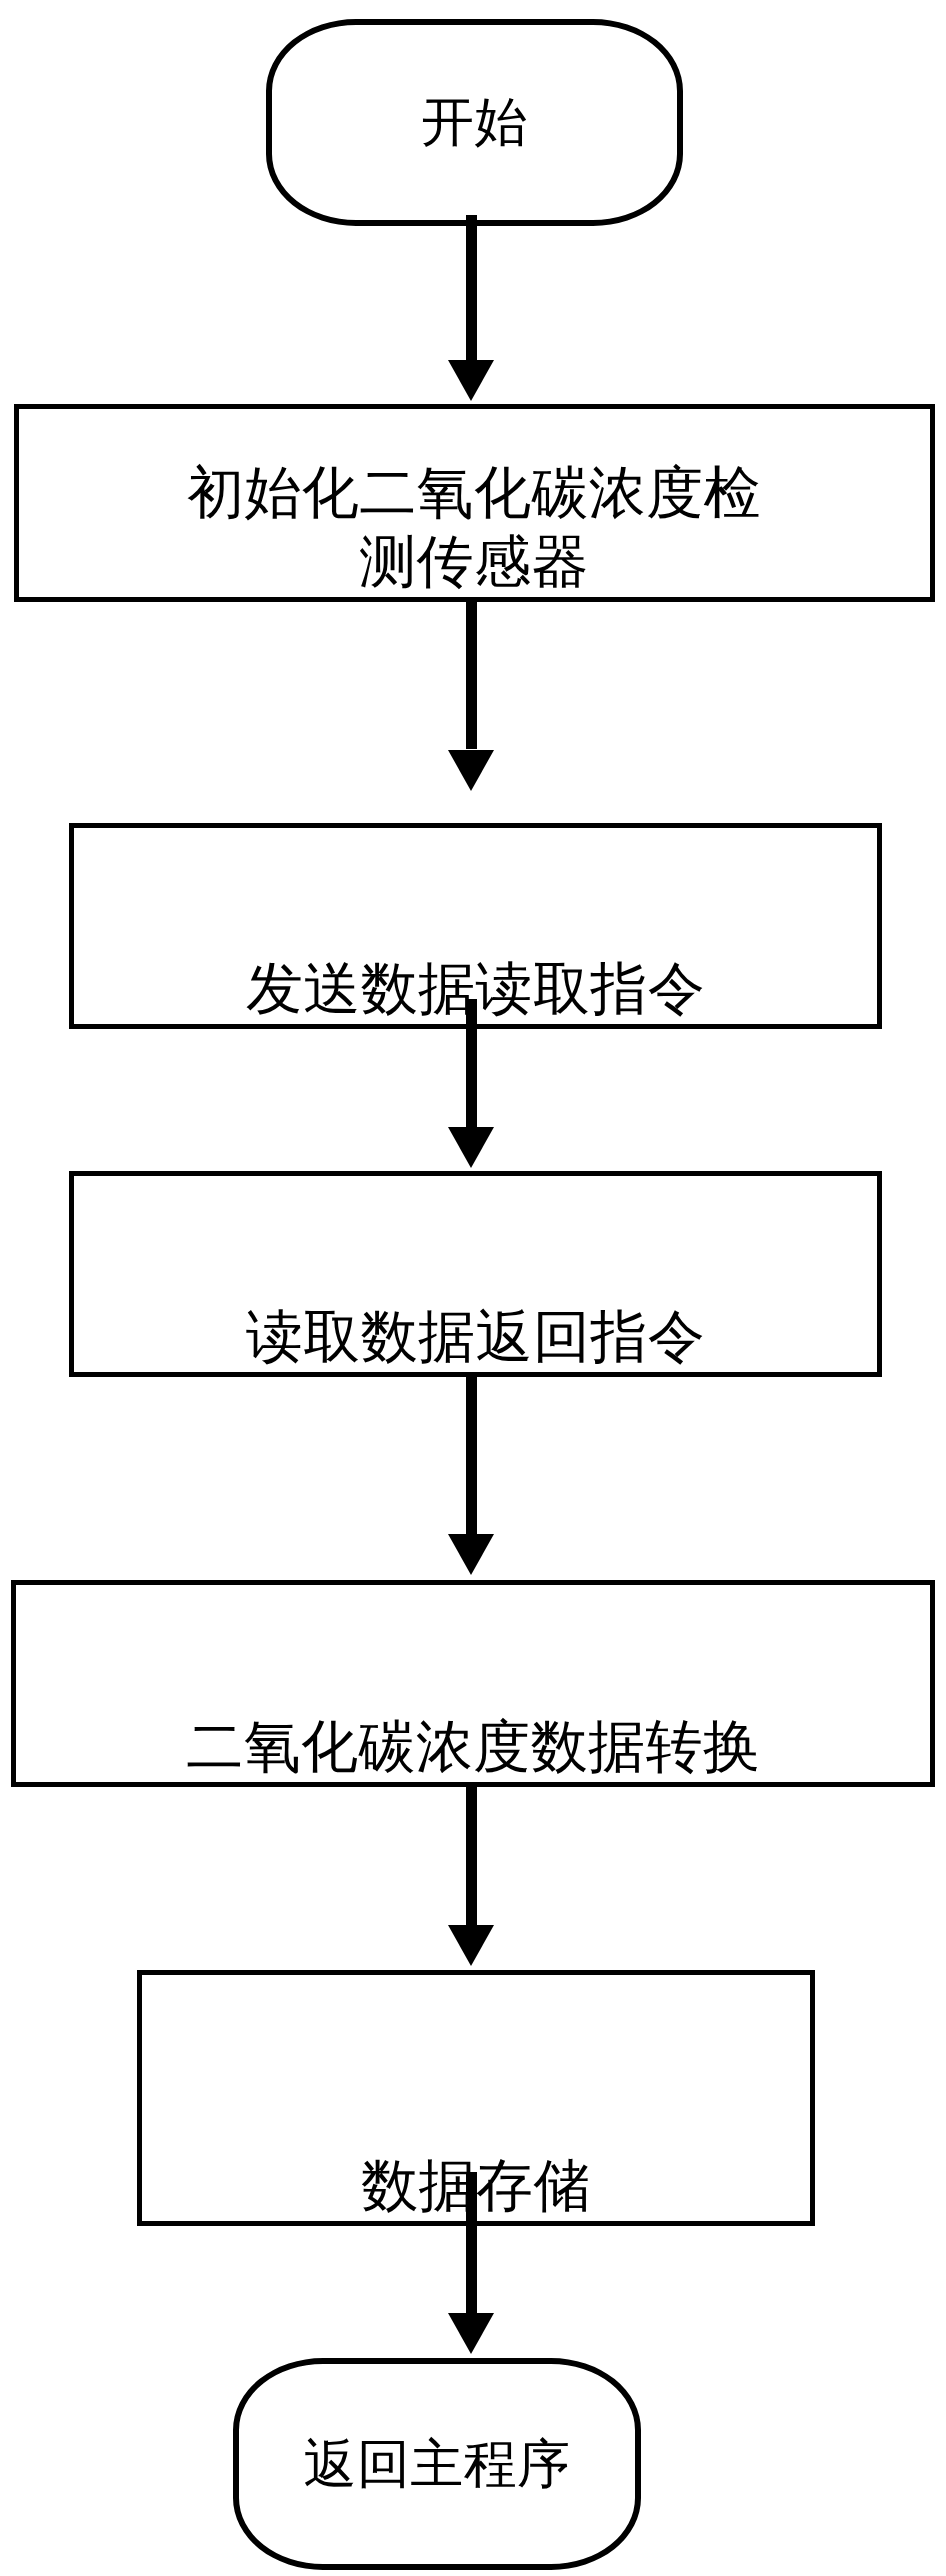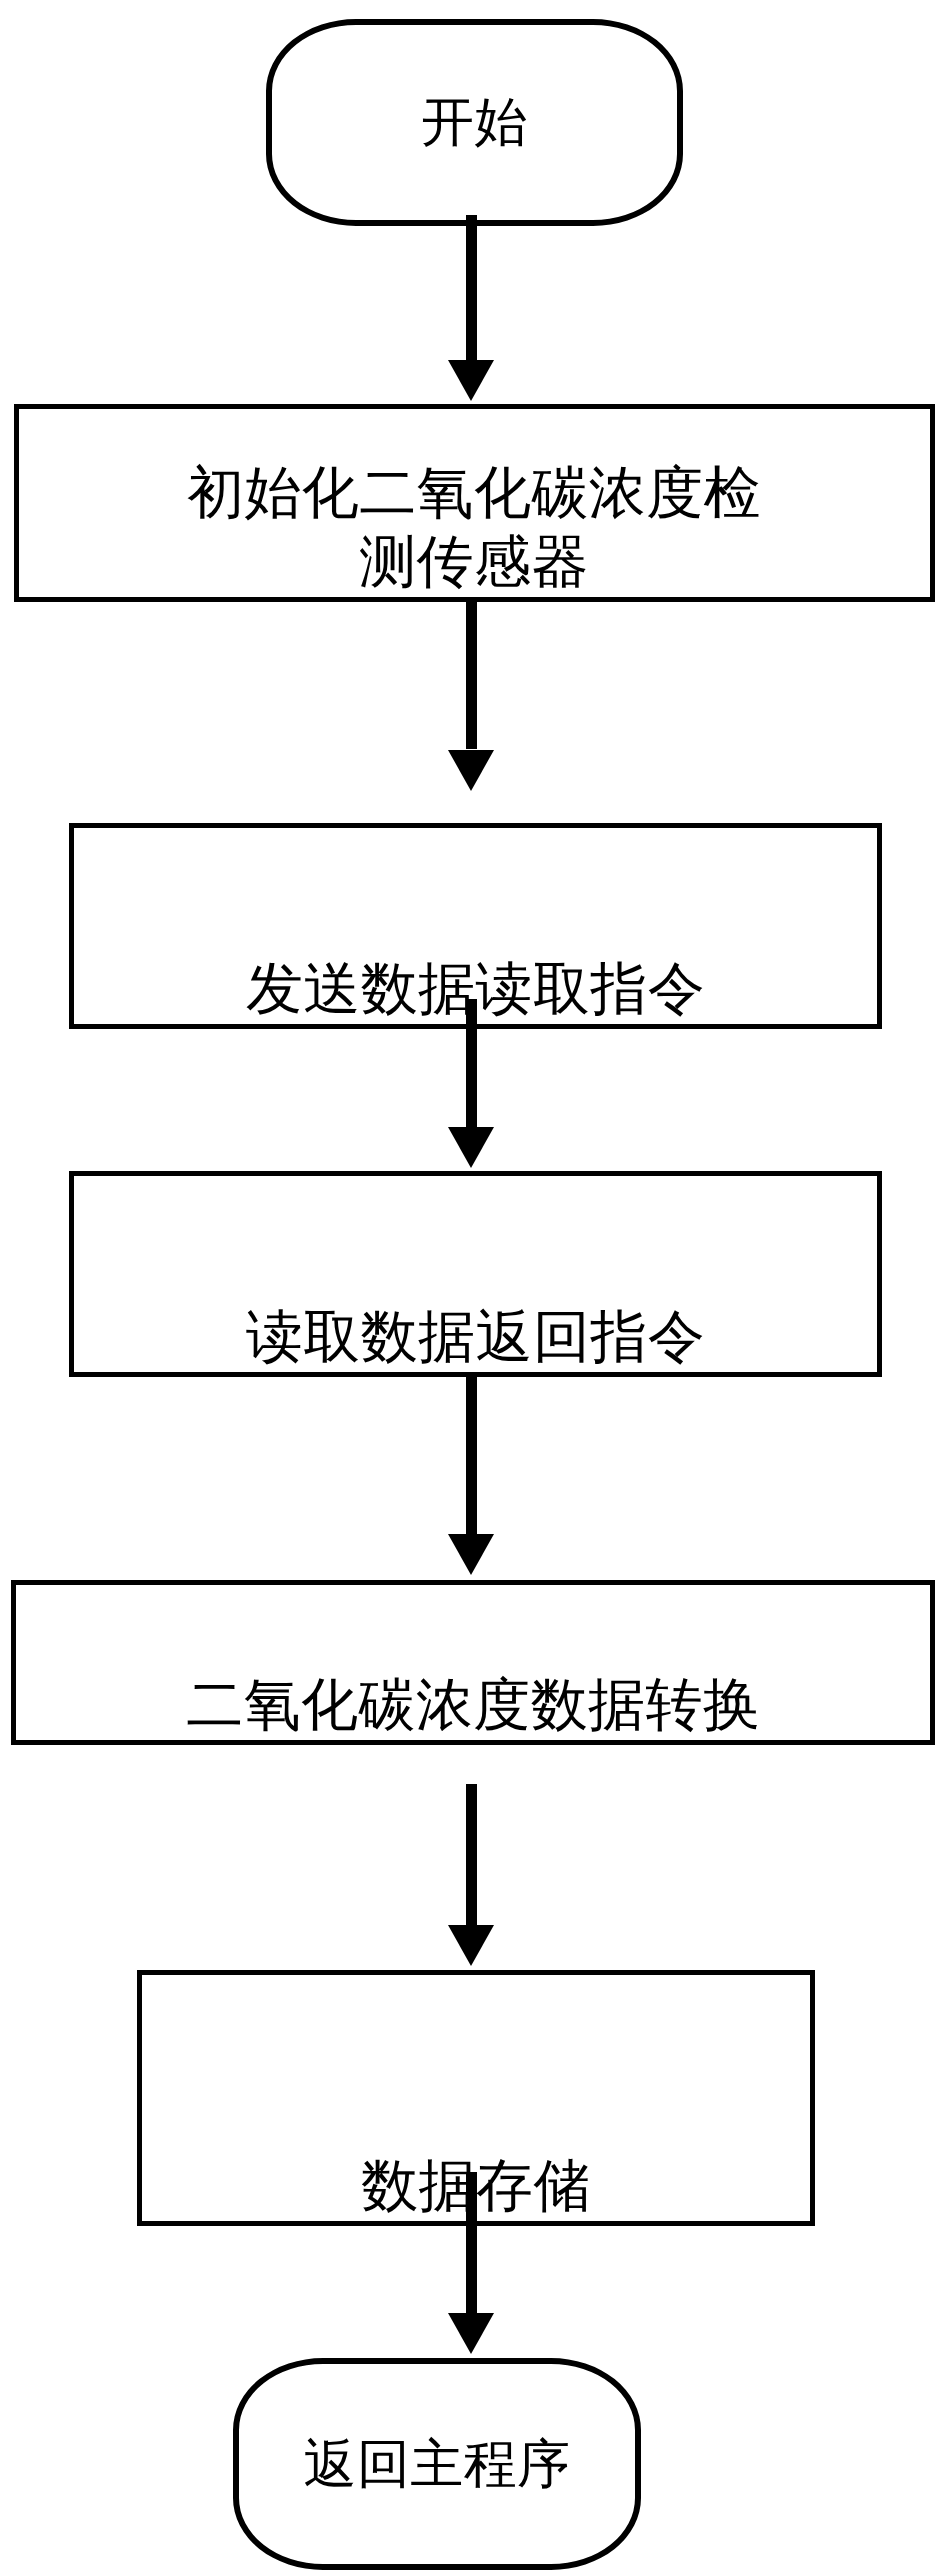--- a/index.html
+++ b/index.html
@@ -43,21 +43,21 @@
   .node-label {
     display: block;
     padding: 0 4.5px;
   }
 
   
   #node-start      { left: 266px; top: 19px;   width: 417px;  height: 207px; font-size: 53px; }
   #node-init       { left: 13.5px;  top: 404px;  width: 921px; height: 198px; font-size: 57px; }
   #node-send       { left: 69px;  top: 823px; width: 813px; height: 206px; font-size: 57px; }
   #node-read       { left: 69px;  top: 1171px; width: 813px; height: 206px; font-size: 57px; }
-  #node-convert    { left: 11.3px;  top: 1580px; width: 924px; height: 165px; font-size: 57px; }
+  #node-convert    { left: 11.3px;  top: 1580px; width: 924px; height: 207px; font-size: 57px; }
   #node-store      { left: 137px; top: 1970px; width: 678px;  height: 256px; font-size: 57px; }
   #node-return     { left: 233px; top: 2358px; width: 408px;  height: 212px; font-size: 53px; }
 
   
   .connector {
     position: absolute;
     width: 10.5px;
     background: #000000;
     left: 466px;
   }

